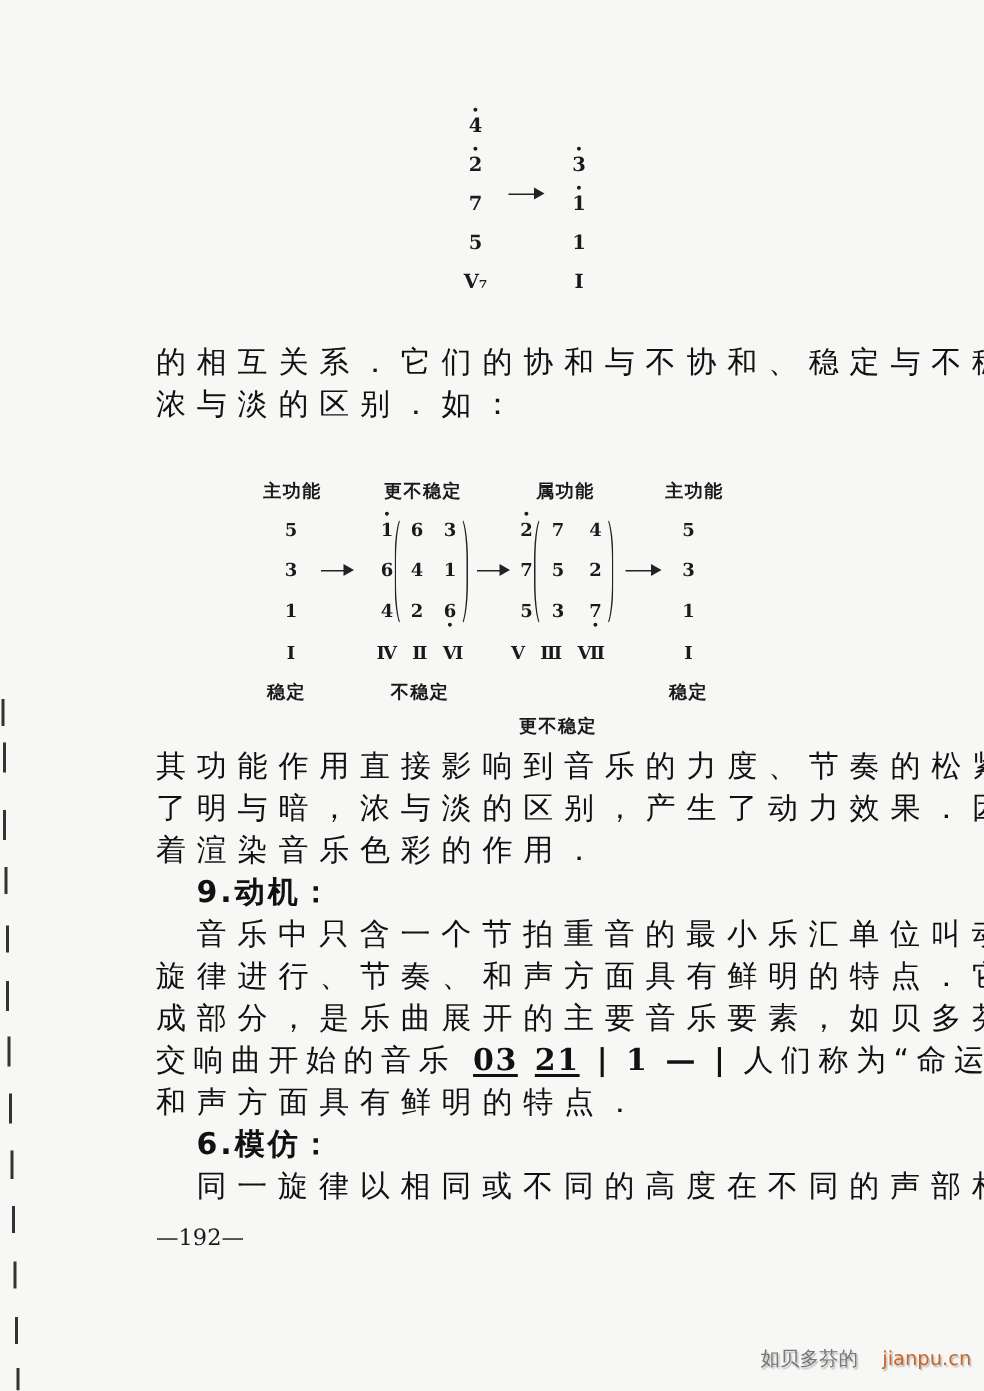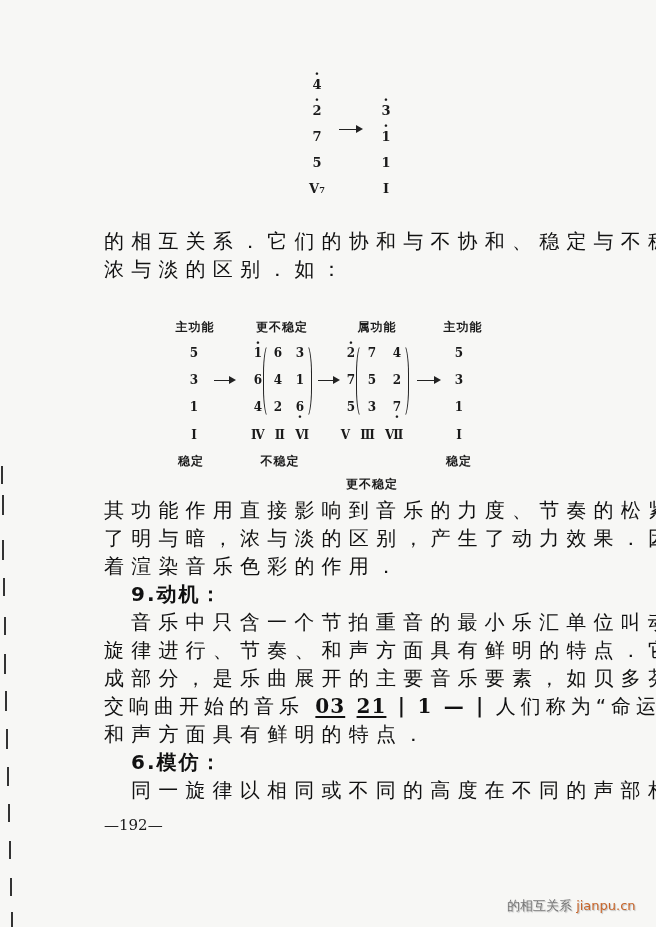--- a/index.html
+++ b/index.html
@@ -33,21 +33,21 @@
     .fd-label { position:absolute; font-family:"DejaVu Sans",sans-serif; font-weight:bold; font-size:12px; letter-spacing:1px; text-align:center; }
     .fd-num { position:absolute; font-weight:bold; font-size:12px; width:14px; text-align:center; }
     .fd-roman { position:absolute; font-weight:bold; font-size:12px; text-align:center; }
     .paren { position:absolute; border:1.2px solid #222; }
     .paren.l { border-right:none; border-top-left-radius:60% 40%; border-bottom-left-radius:60% 40%; border-top-color:transparent; border-bottom-color:transparent; }
     .paren.r { border-left:none; border-top-right-radius:60% 40%; border-bottom-right-radius:60% 40%; border-top-color:transparent; border-bottom-color:transparent; }
 
     .page-no { position:absolute; left:104px; top:816px; font-weight:normal; font-size:15px; font-family:"DejaVu Serif",serif; }
     .margin-tick { position:absolute; width:1.5px; background:#333; }
     .watermark { position:absolute; left:507px; top:897px; font-size:13px; font-family:"DejaVu Serif",serif; color:#777; text-shadow:1px 1px 1px #bbb; }
-    .watermark .domain { color:#c8652a; font-family:"DejaVu Sans",sans-serif; }
+    .watermark .domain { color:#c8652a; font-family:"DejaVu Sans",sans-serif;margin-left:12px; }
   </style>
 </head>
 <body>
 
 <div>
   <div class="top-col" style="left:307px; top:72px;">
     <div class="n dot-above">4</div>
     <div class="n dot-above">2</div>
     <div class="n">7</div>
     <div class="n">5</div>
@@ -169,15 +169,15 @@
   <div class="margin-tick" style="left:5px; top:691px; height:20px;"></div>
   <div class="margin-tick" style="left:6px; top:729px; height:20px;"></div>
   <div class="margin-tick" style="left:7px; top:767px; height:19px;"></div>
   <div class="margin-tick" style="left:8px; top:804px; height:18px;"></div>
   <div class="margin-tick" style="left:9px; top:841px; height:18px;"></div>
   <div class="margin-tick" style="left:10px; top:878px; height:18px;"></div>
   <div class="margin-tick" style="left:11px; top:912px; height:15px;"></div>
 </div>
 
 <div class="watermark">
-  <span>的相互关系</span>
+  <span>如贝多芬的</span>
   <span class="domain">jianpu.cn</span>
 </div>
 
 </body></html>

